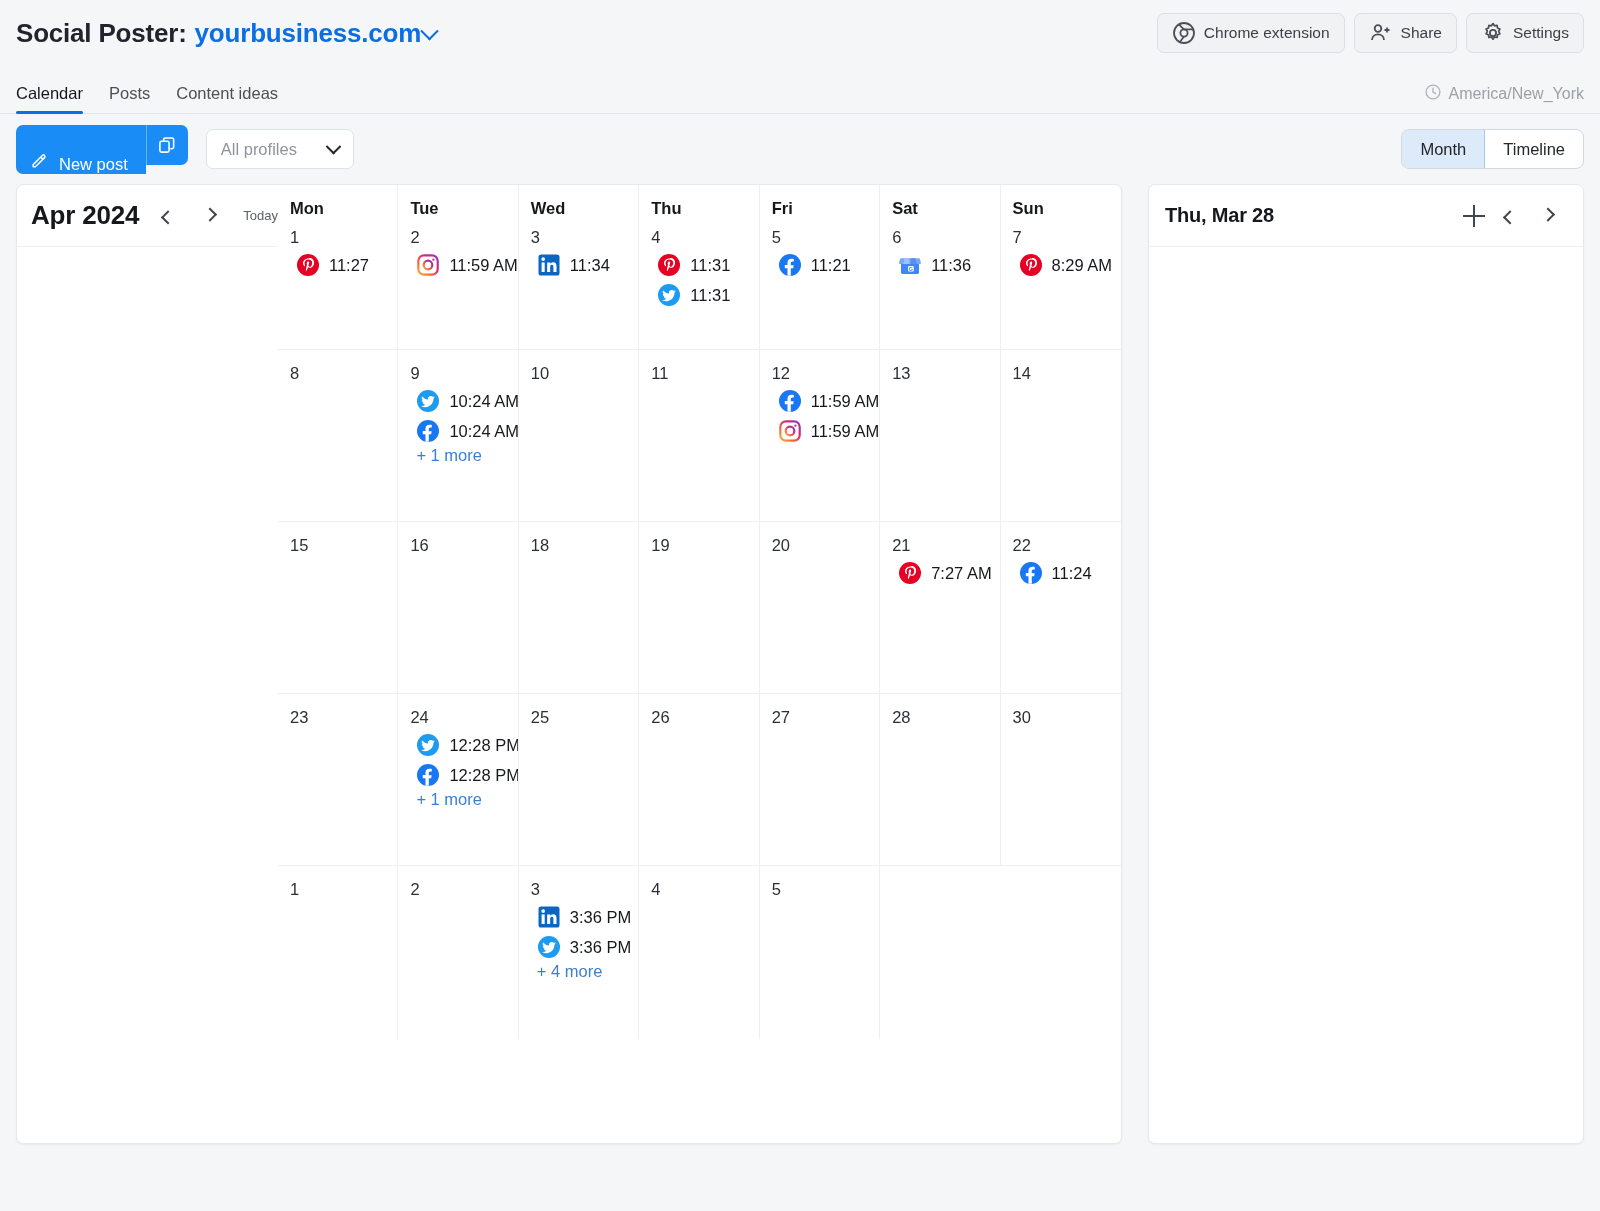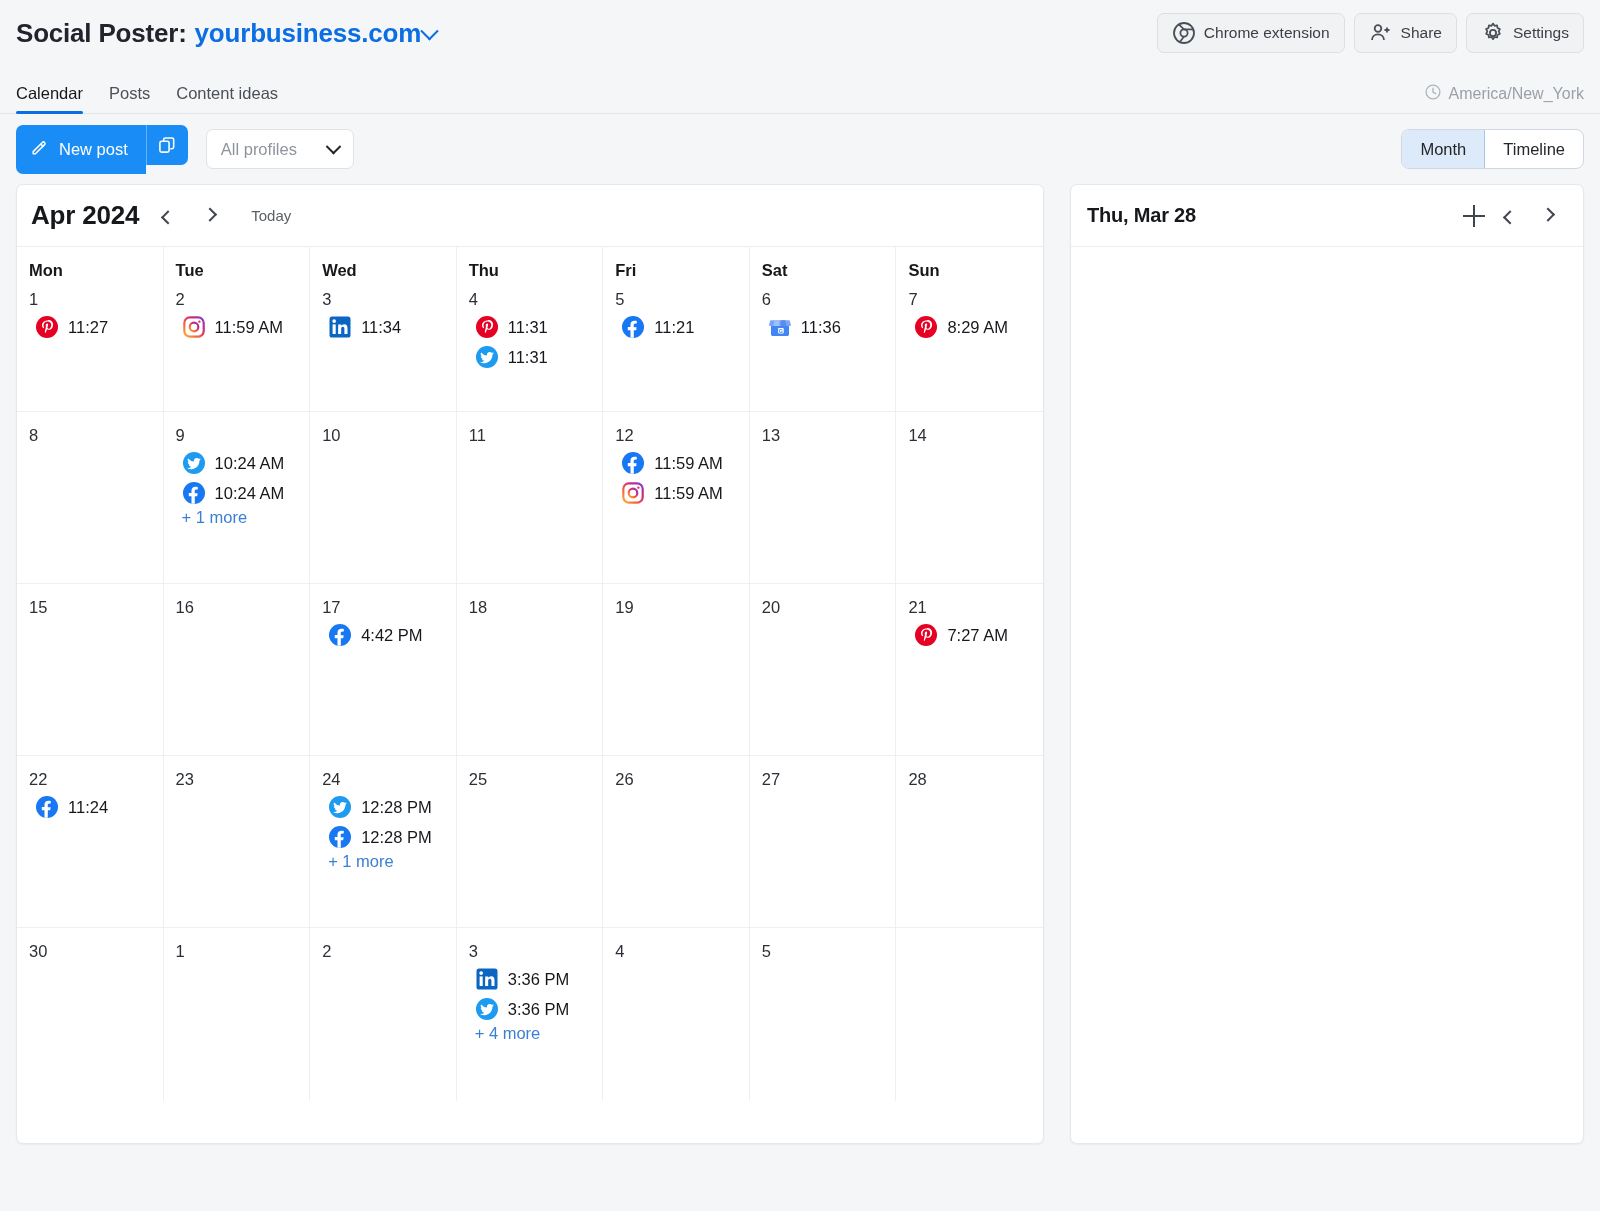--- a/index.html
+++ b/index.html
@@ -92,21 +92,21 @@
   }
 
   
   .toolbar {
     height: 70px;
     padding: 0 16px;
     display:flex; align-items:center;
   }
   .newpost-group { display:flex; align-items:stretch; }
   .newpost-btn {
-    display:flex; align-items:center; gap:10px;
+    display:flex; align-items:flex-end; gap:10px;
     height: 49px;
     padding: 0 18px 0 14px;
     background:#1a8cf5;
     color:#fff;
     font-size:16.5px;
     border:none;
     border-radius: 7px 0 0 7px;
     cursor:pointer;
     font-family: inherit;
   }
@@ -159,26 +159,26 @@
   }
 
   
   .main {
     padding: 0 16px;
     display:flex;
     gap: 26px;
     height: 960px;
   }
   .calendar-card {
-    width: 1028px;
+    width: 1106px;
     background:#fff;
     border:1px solid #e6e8eb;
     border-radius: 7px;
     box-shadow: 0 1px 2px rgba(16,24,40,.05);
-    display:flex; flex-direction:column;
+    display:flex; flex-direction:row;
     overflow:hidden;
   }
   .cal-header {
     height: 62px;
     display:flex; align-items:center;
     padding-left: 14px;
     gap: 16px;
     border-bottom: 1px solid #eceef0;
   }
   .cal-month {
@@ -193,24 +193,24 @@
     cursor:pointer;
   }
   .chev {
     width: 10px; height: 10px;
     border-top: 2.3px solid #41464d;
     border-right: 2.3px solid #41464d;
   }
   .chev.left  { transform: rotate(-135deg) translate(-1px,-1px); }
   .chev.right { transform: rotate(45deg)  translate(-1px,-1px); }
   .today-link {
-    font-size: 15px;
+    font-size: 13px;
     color:#5c6views; color:#5b6168;
     cursor:pointer;
-    margin-left: 12px;
+    margin-left: 4px;
   }
 
   .grid {
     flex: 1;
     display:grid;
     grid-template-columns: repeat(7, 1fr);
     grid-template-rows: 165px 172px 172px 172px 173px;
   }
   .cell {
     border-right: 1px solid #edeff1;
@@ -594,34 +594,20 @@
         <div class="cell">
           <div class="daynum">14</div>
         </div>
         <div class="cell">
           <div class="daynum">15</div>
         </div>
         <div class="cell">
           <div class="daynum">16</div>
         </div>
         <div class="cell">
-          <div class="daynum">17</div>
-          <div class="events">
-            <div class="event">
-              <span>
-                <svg class="ico" viewBox="0 0 24 24">
-                  <circle cx="12" cy="12" r="11" fill="#1877f2"></circle>
-                  <path d="M15.2 15.3l.45-3.1h-2.9V10.2c0-.85.4-1.68 1.73-1.68h1.3V5.9s-1.2-.2-2.34-.2c-2.4 0-3.96 1.45-3.96 4.07v2.3H6.8v3.1h2.68v7.5c.54.08 1.1.13 1.66.13s1.12-.05 1.66-.13v-7.5z" fill="#fff"></path>
-                </svg>
-              </span>
-              <span>4:42 PM</span>
-            </div>
-          </div>
-        </div>
-        <div class="cell">
           <div class="daynum">18</div>
         </div>
         <div class="cell">
           <div class="daynum">19</div>
         </div>
         <div class="cell">
           <div class="daynum">20</div>
         </div>
         <div class="cell">
           <div class="daynum">21</div>

